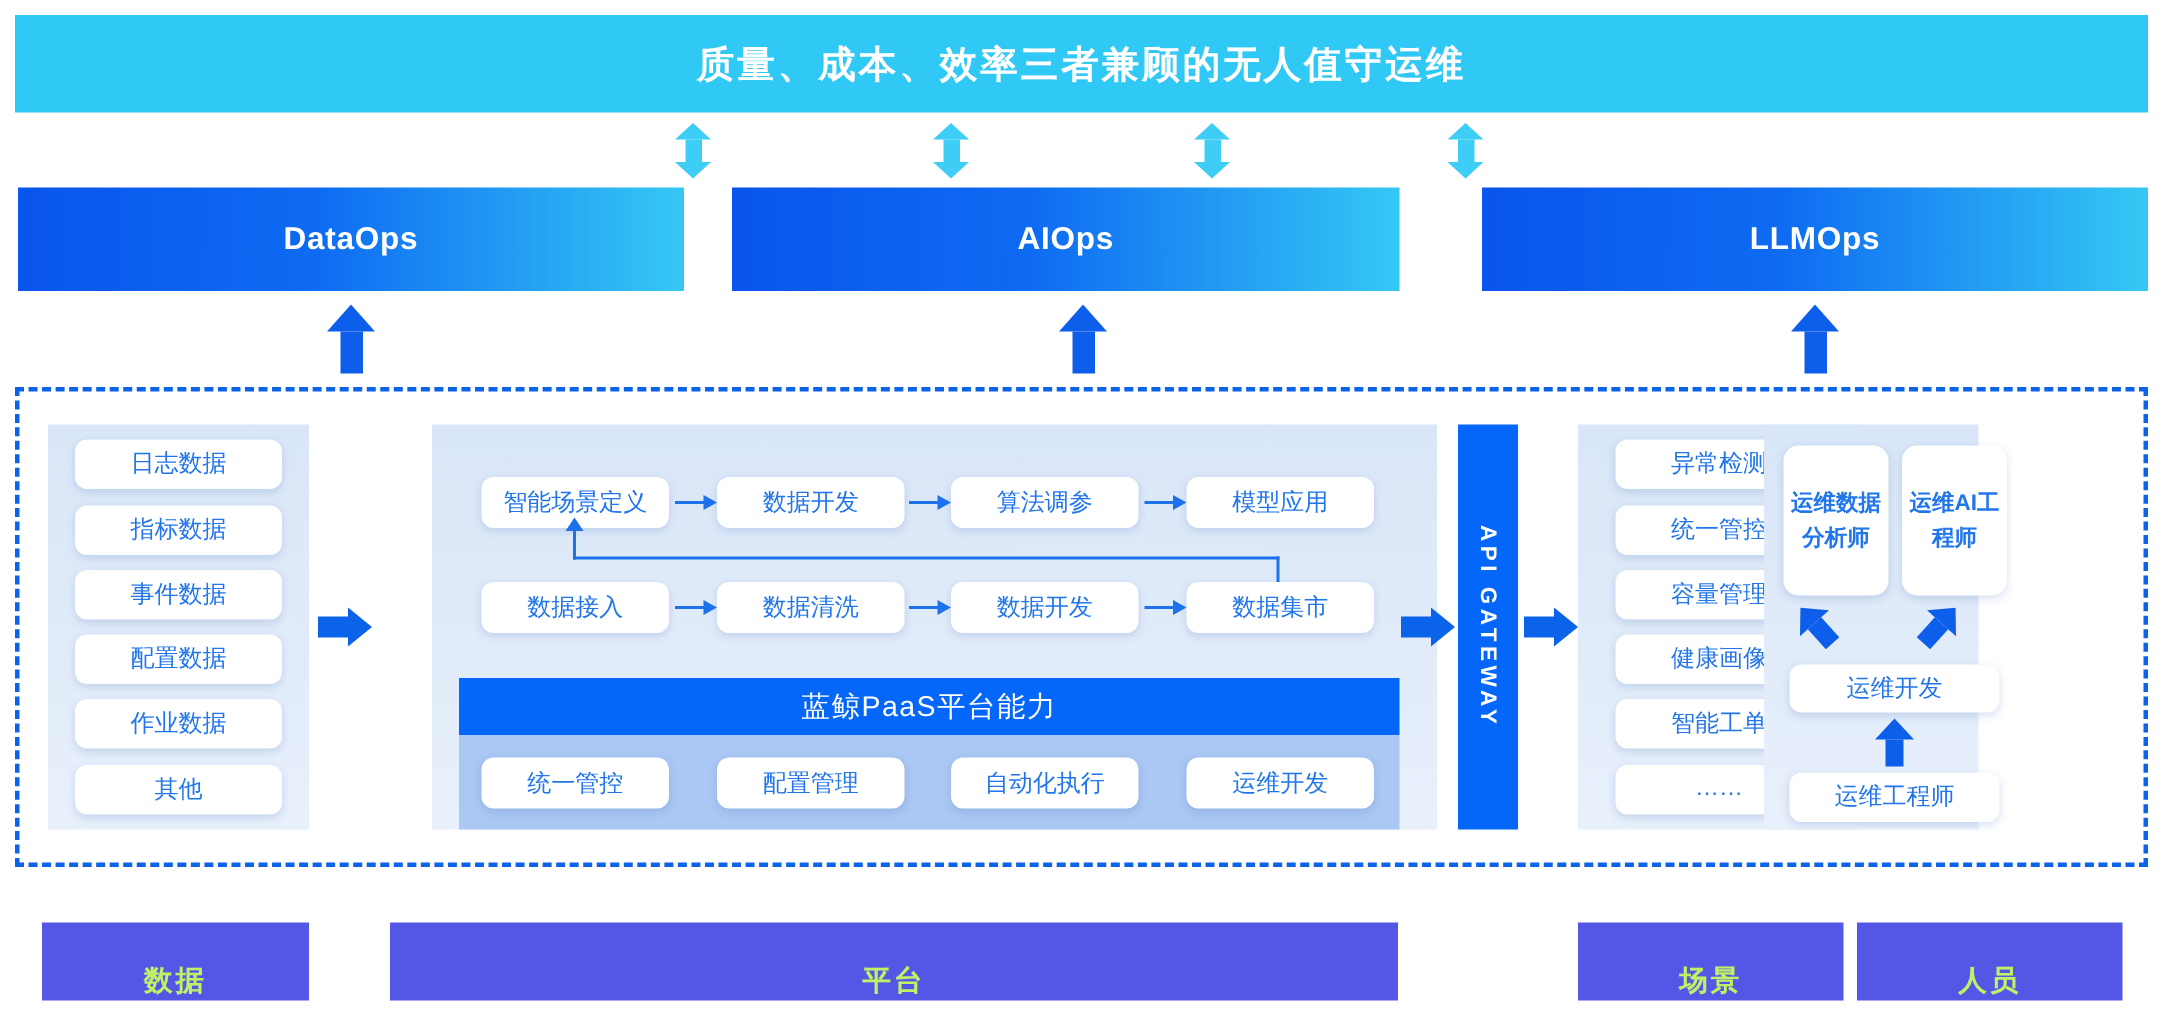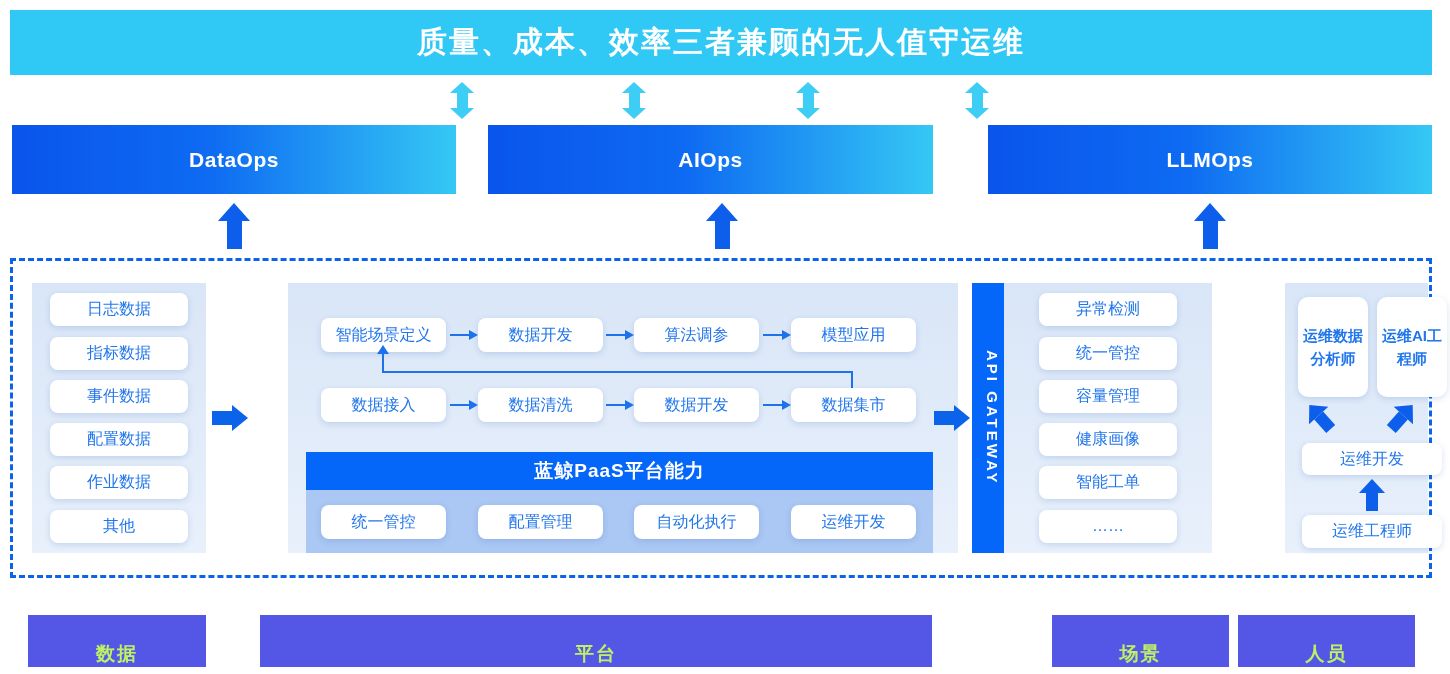--- a/index.html
+++ b/index.html
@@ -1,21 +1,21 @@
 <!DOCTYPE html>
 <html><head>
 <meta charset="utf-8">
 <style>
   html,body{margin:0;padding:0;background:#ffffff;}
   .stage{position:relative;width:1450px;height:674px;background:#fff;overflow:hidden;
          font-family:"Liberation Sans","DejaVu Sans",sans-serif;}
 
   
   .banner{position:absolute;left:10px;top:10px;width:1422px;height:65px;background:#30c8f4;
-          display:flex;align-items:center;justify-content:center;color:#fff;font-size:30px;
+          display:flex;align-items:center;justify-content:center;color:#fff;font-size:25px;
           font-weight:bold;letter-spacing:2px;}
 
   
   .dbl-arrow{position:absolute;top:82px;width:24px;height:37px;display:flex;flex-direction:column;align-items:center;}
   .da-head-up{width:0;height:0;border-left:12px solid transparent;border-right:12px solid transparent;border-bottom:11px solid #3ecdf4;}
   .da-bar{width:11px;flex:1;background:#3ecdf4;}
   .da-head-down{width:0;height:0;border-left:12px solid transparent;border-right:12px solid transparent;border-top:11px solid #3ecdf4;}
 
   
   .ops-box{position:absolute;top:125px;height:69px;background:linear-gradient(90deg,#0a55ec 0%,#0e6bf2 45%,#35c8f4 100%);
@@ -43,21 +43,21 @@
 
   
   .mid-panel{left:260px;width:670px;margin-left:28px;}
   .flow-pill{position:absolute;width:125px;height:34px;}
   .f-arrow{position:absolute;width:20px;height:2px;background:#1d72ec;}
   .f-arrow::after{content:'';position:absolute;right:-8px;top:-4px;width:0;height:0;
                   border-left:9px solid #1d72ec;border-top:5px solid transparent;border-bottom:5px solid transparent;}
   .fb-line{position:absolute;background:#1d72ec;}
   .fb-head{position:absolute;width:0;height:0;border-left:6px solid transparent;border-right:6px solid transparent;border-bottom:9px solid #1d72ec;}
   .paas-bar{position:absolute;left:18px;top:169px;width:627px;height:38px;background:#0567fa;
-            display:flex;align-items:center;justify-content:center;color:#fff;font-size:19px;font-weight:bold;letter-spacing:1px;}
+            display:flex;align-items:center;justify-content:center;color:#fff;font-size:19px;font-weight:normal;letter-spacing:1px;}
   .paas-area{position:absolute;left:18px;top:207px;width:627px;height:63px;background:#abc7f3;}
 
   
   .gateway{position:absolute;left:972px;top:283px;width:40px;height:270px;background:#0567fa;
            display:flex;align-items:center;justify-content:center;color:#fff;font-size:15px;font-weight:bold;
            writing-mode:vertical-rl;letter-spacing:3px;}
 
   
   .role-box{position:absolute;width:70px;height:100px;background:#fff;border-radius:10px;color:#2176ec;
             font-size:15px;font-weight:bold;display:flex;align-items:center;justify-content:center;text-align:center;
@@ -216,42 +216,42 @@
 
   <div class="gateway">
     <span>API GATEWAY</span>
   </div>
 
   <div class="arrow-right" style="left:1016px">
       <span class="ar-bar"></span>
       <span class="ar-head"></span>
     </div>
 
-  <div class="panel side-panel" style="left:1004px;width:208px">
+  <div class="panel side-panel" style="left:1052px;width:188px">
     <div class="pill side-pill">
         <span>异常检测</span>
       </div>
     <div class="pill side-pill">
         <span>统一管控</span>
       </div>
     <div class="pill side-pill">
         <span>容量管理</span>
       </div>
     <div class="pill side-pill">
         <span>健康画像</span>
       </div>
     <div class="pill side-pill">
         <span>智能工单</span>
       </div>
     <div class="pill side-pill">
         <span>……</span>
       </div>
   </div>
 
-  <div class="panel" style="left:1285px;width:143px">
+  <div class="panel" style="left:1176px;width:143px">
     <div class="role-box" style="left:13px;top:14px">
         <span>运维数据分析师</span>
       </div>
     <div class="role-box" style="left:92px;top:14px">
         <span>运维AI工程师</span>
       </div>
     <div class="sm-arrow" style="left:22px;top:118px;transform:rotate(-42deg)">
         <span class="sm-head"></span>
         <span class="sm-stem"></span>
       </div>

